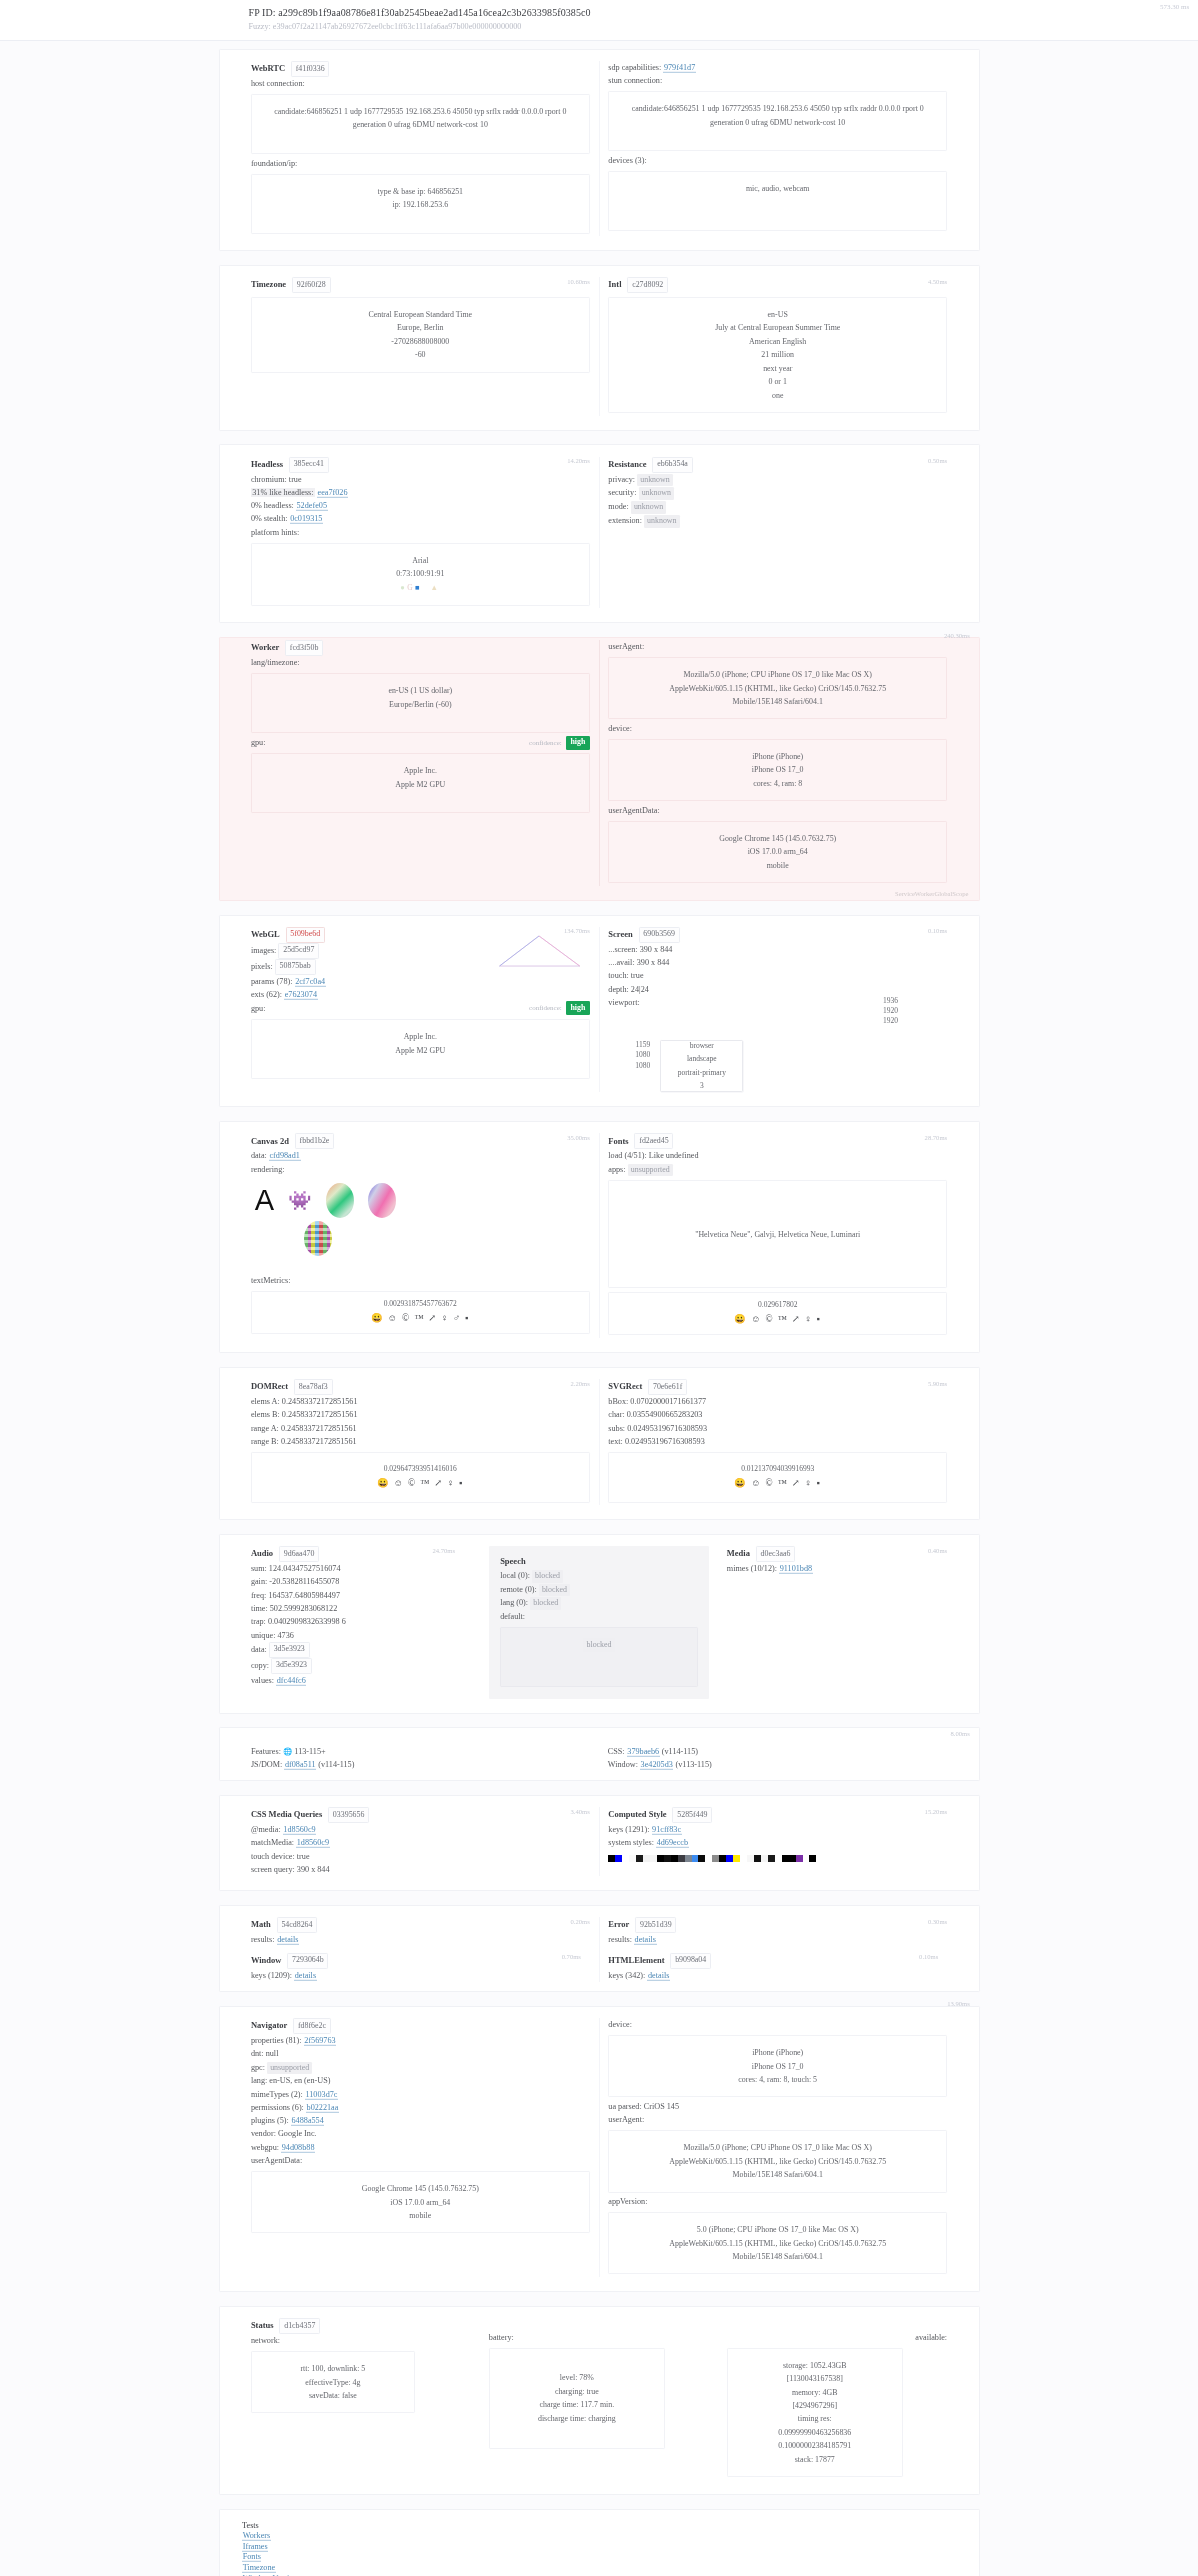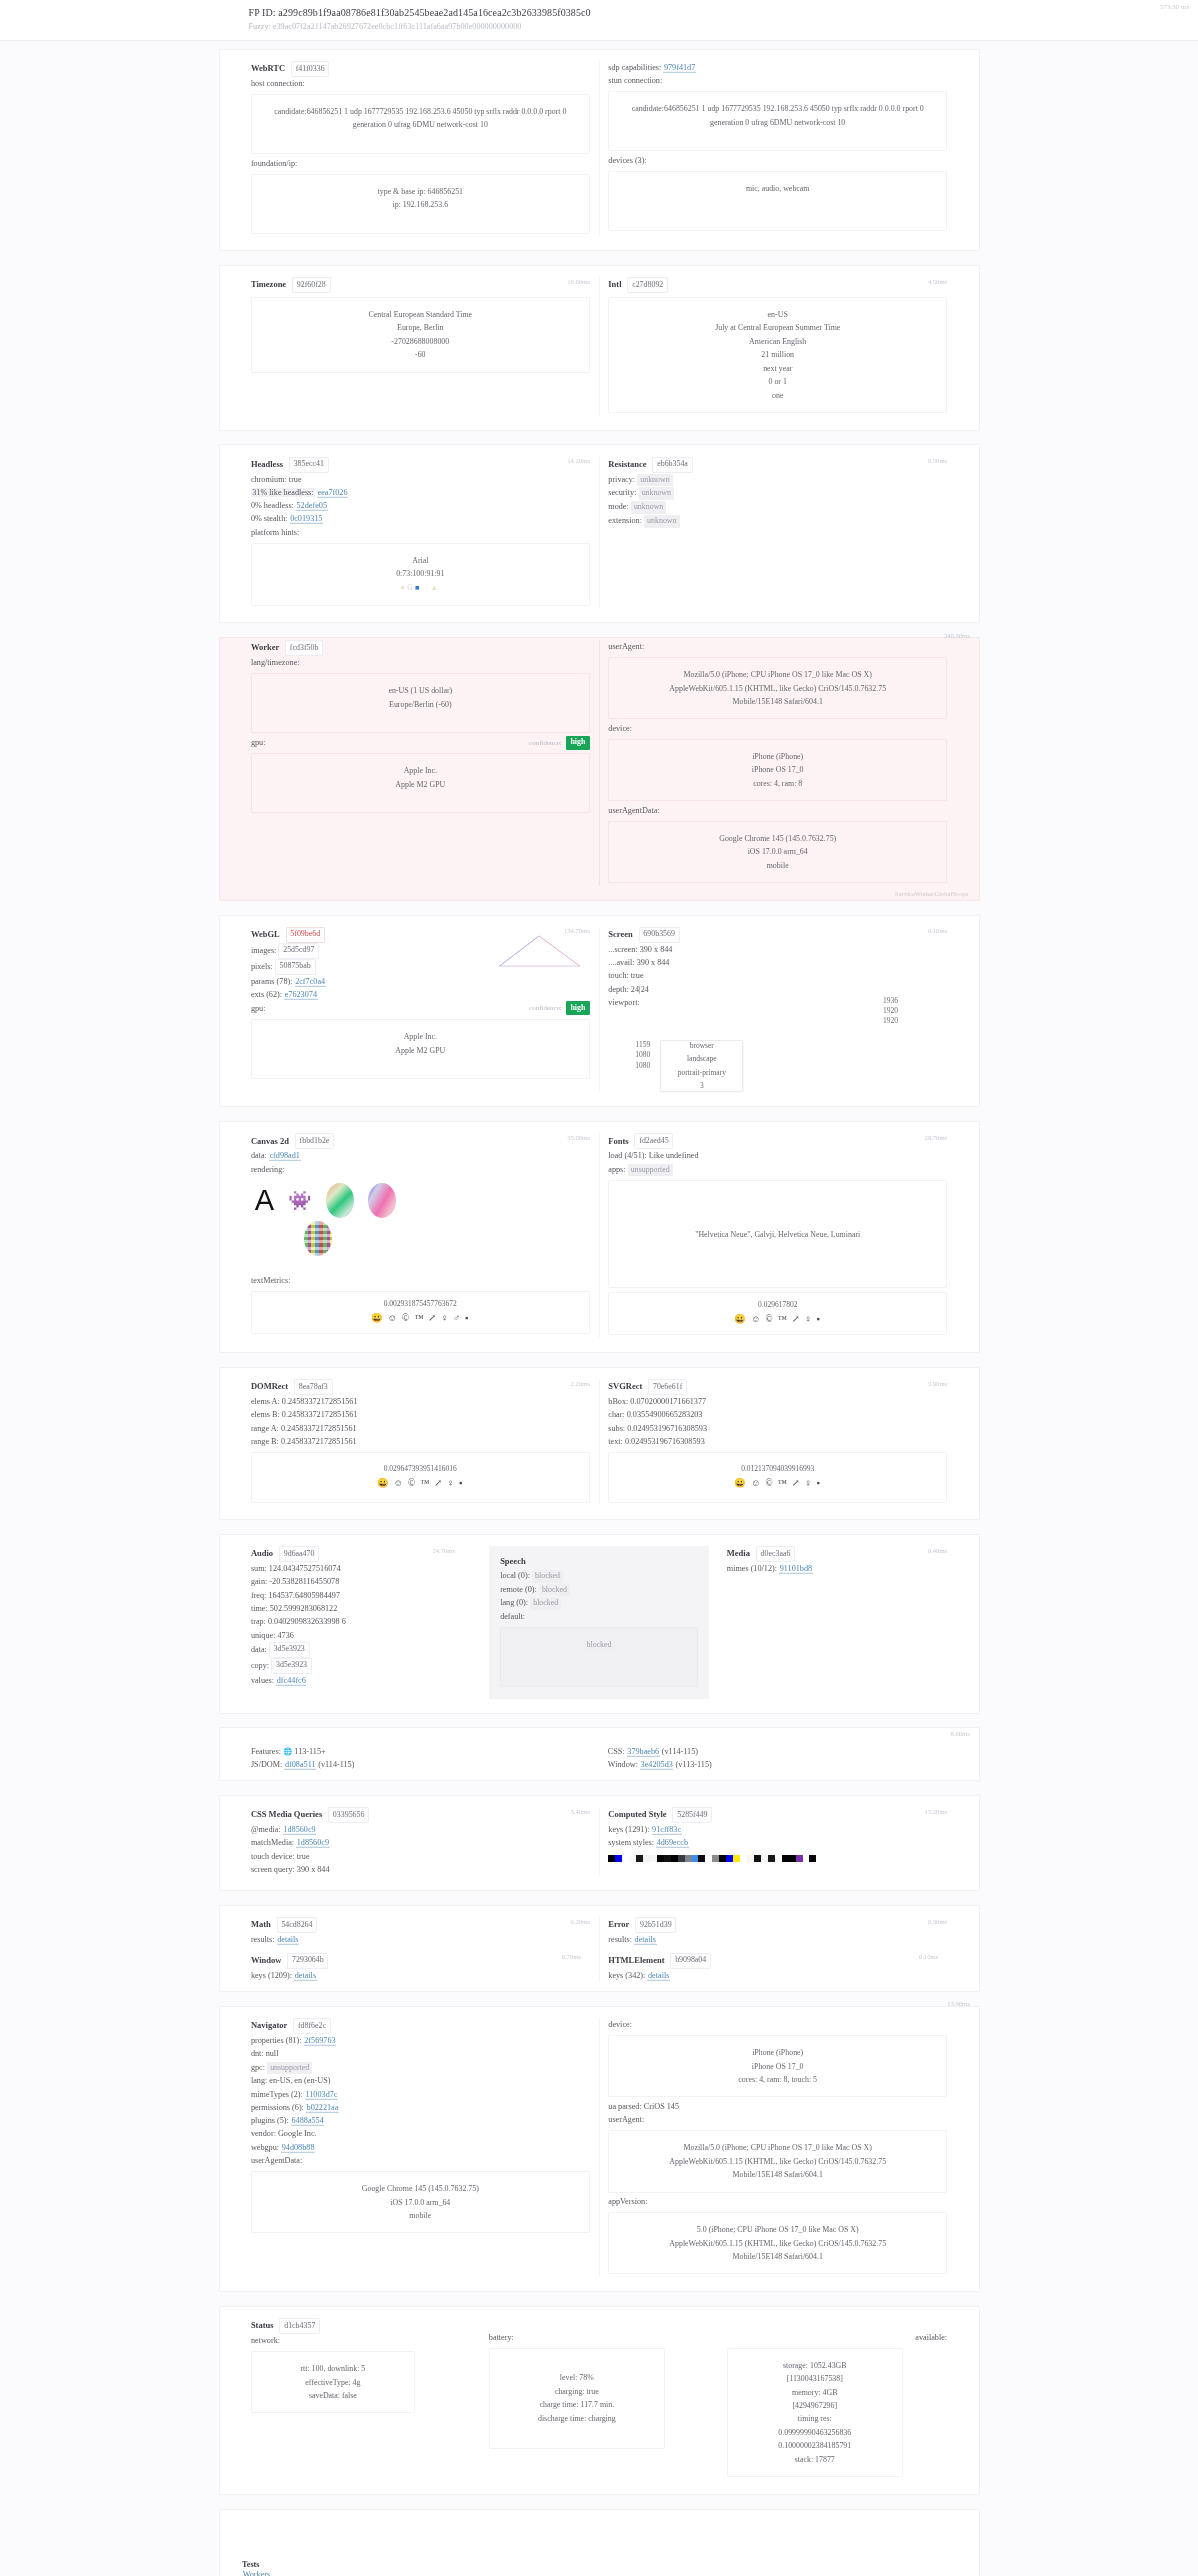--- a/index.html
+++ b/index.html
@@ -131,21 +131,21 @@
   
   .speech-panel { background:#f4f4f6; padding:8.8px 11.3px; border-radius:1.3px; }
   .speech-panel .box { background:#f0f0f3; border-color:#e9e9ee; }
 
   
   .swatches { display:flex; margin-top:5px; height:7.5px; width:208px;}
   .swatches i { display:block; height:7.5px; flex:1 1 0; }
 
   
   .tests-card { padding-bottom:16.4px; }
-  .tests-title { font-weight:bold; color:#3b3d42; font-size:8.2px; margin-bottom:1.3px;margin-top:39px;}
+  .tests-title { font-weight:normal; color:#3b3d42; font-size:8.2px; margin-bottom:1.3px;}
   .tests-list a { display:block; width:max-content; margin:0.6px 0; font-size:8.2px; }
 </style>
 </head>
 <body>
 
 <div class="page">
 
   <div class="fp-header">
     <div class="total-ms">573.30 ms</div>
     <div class="inner">

